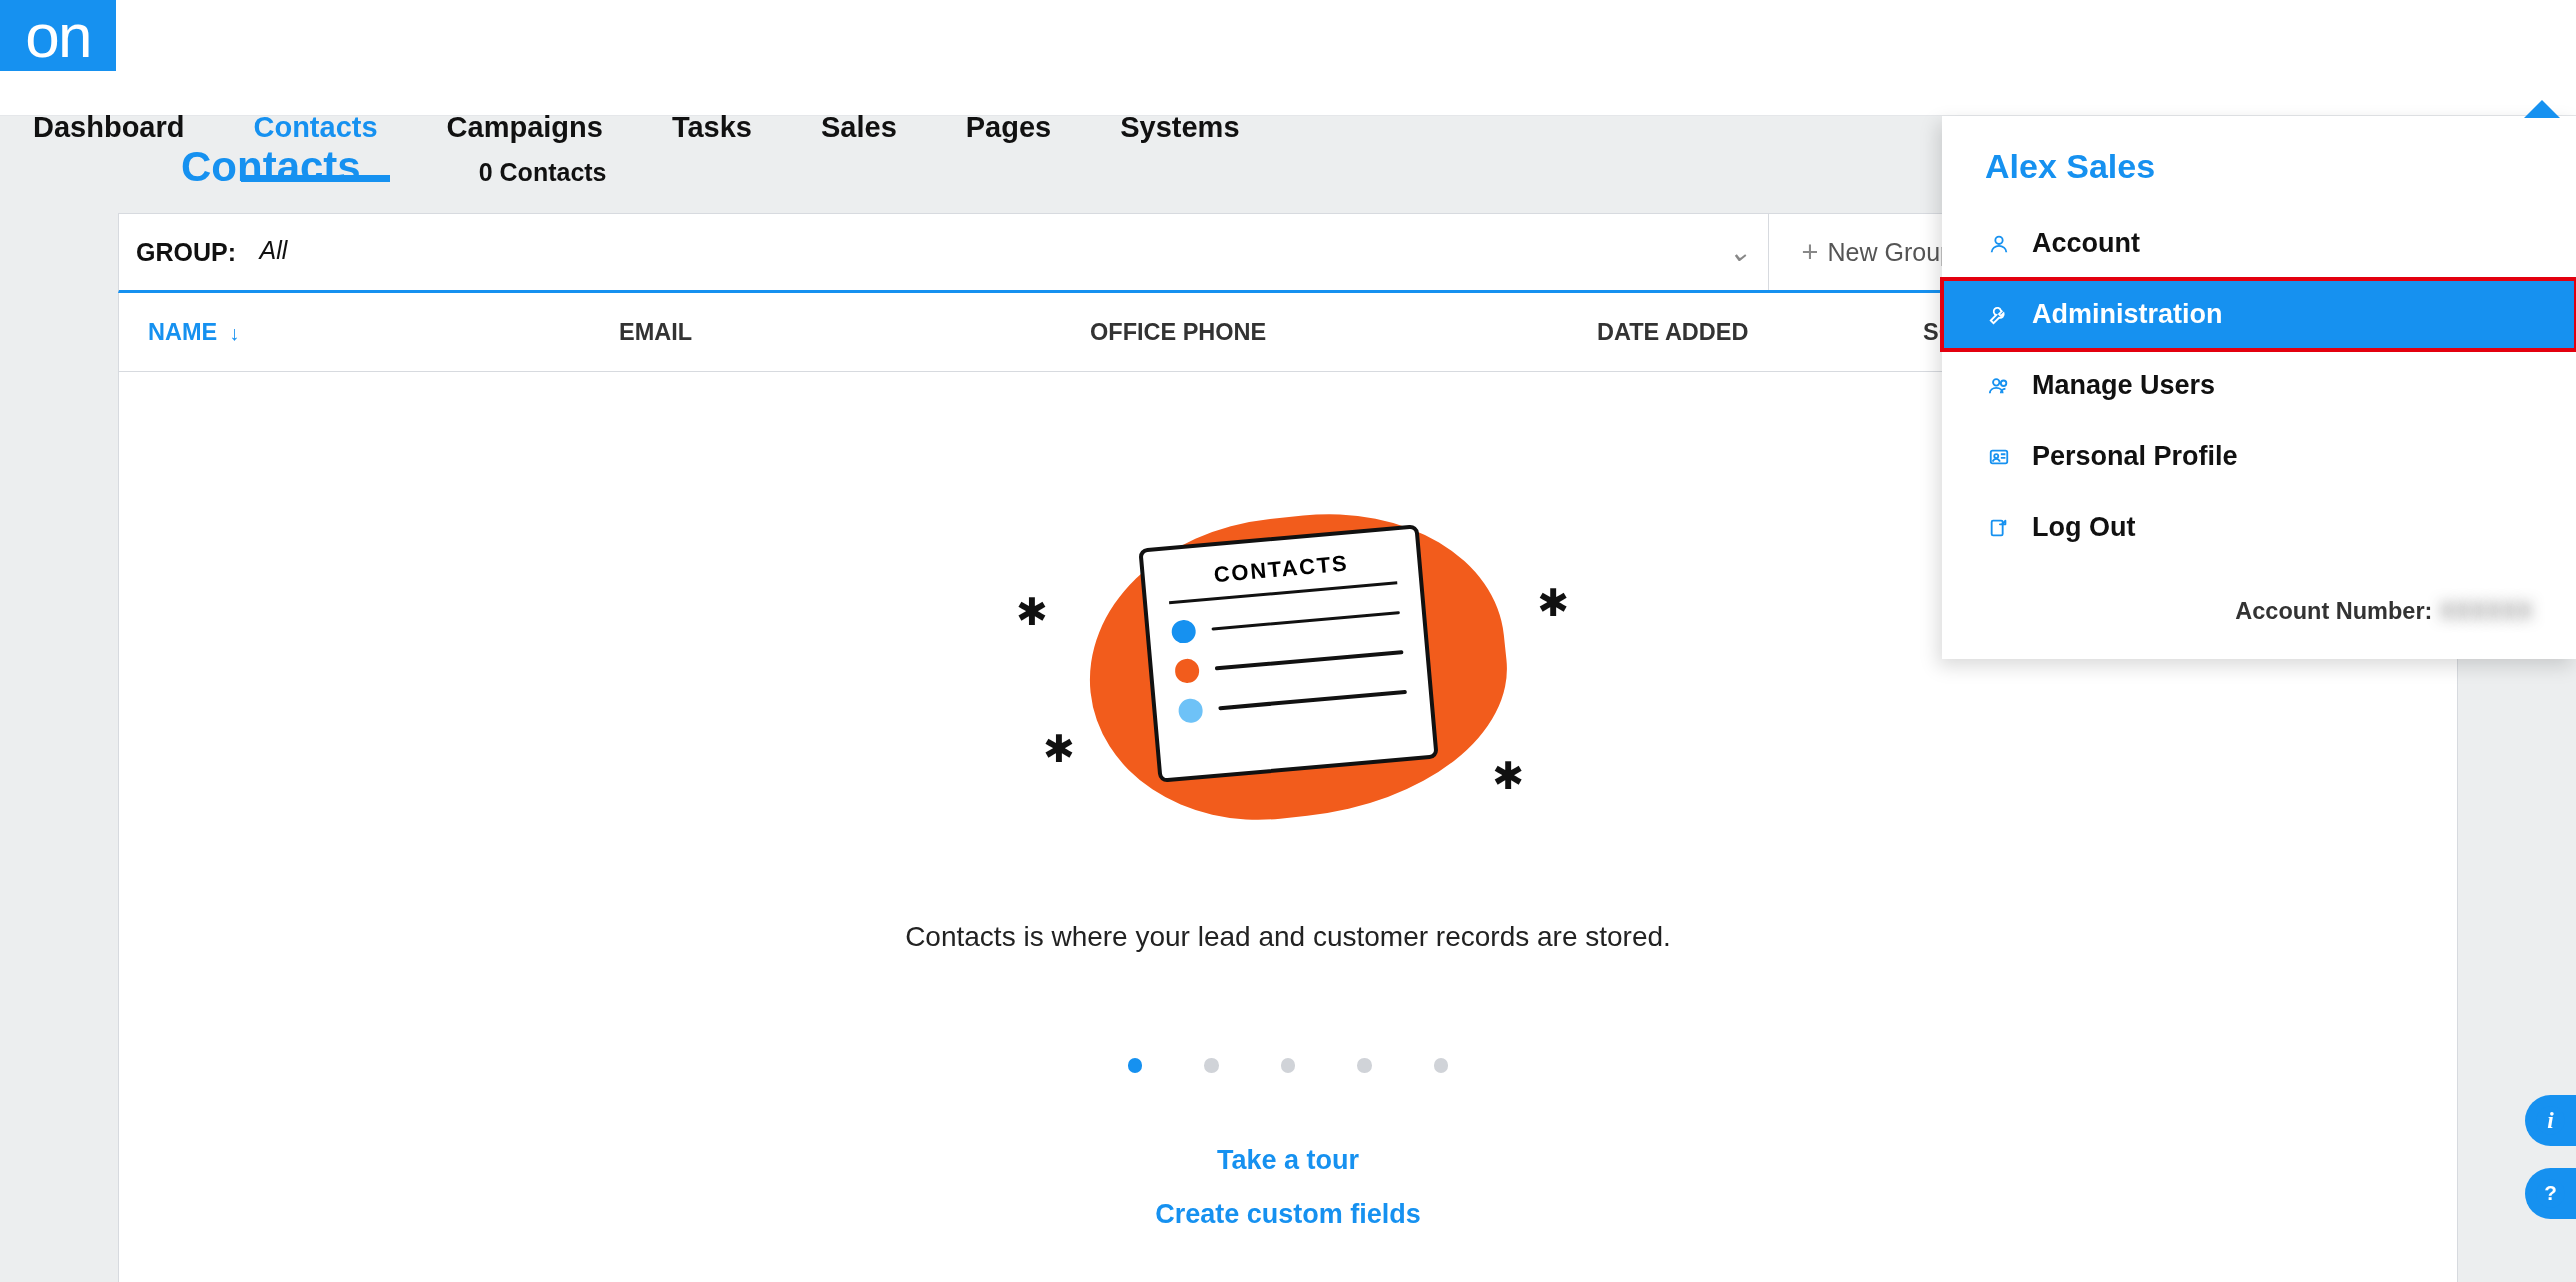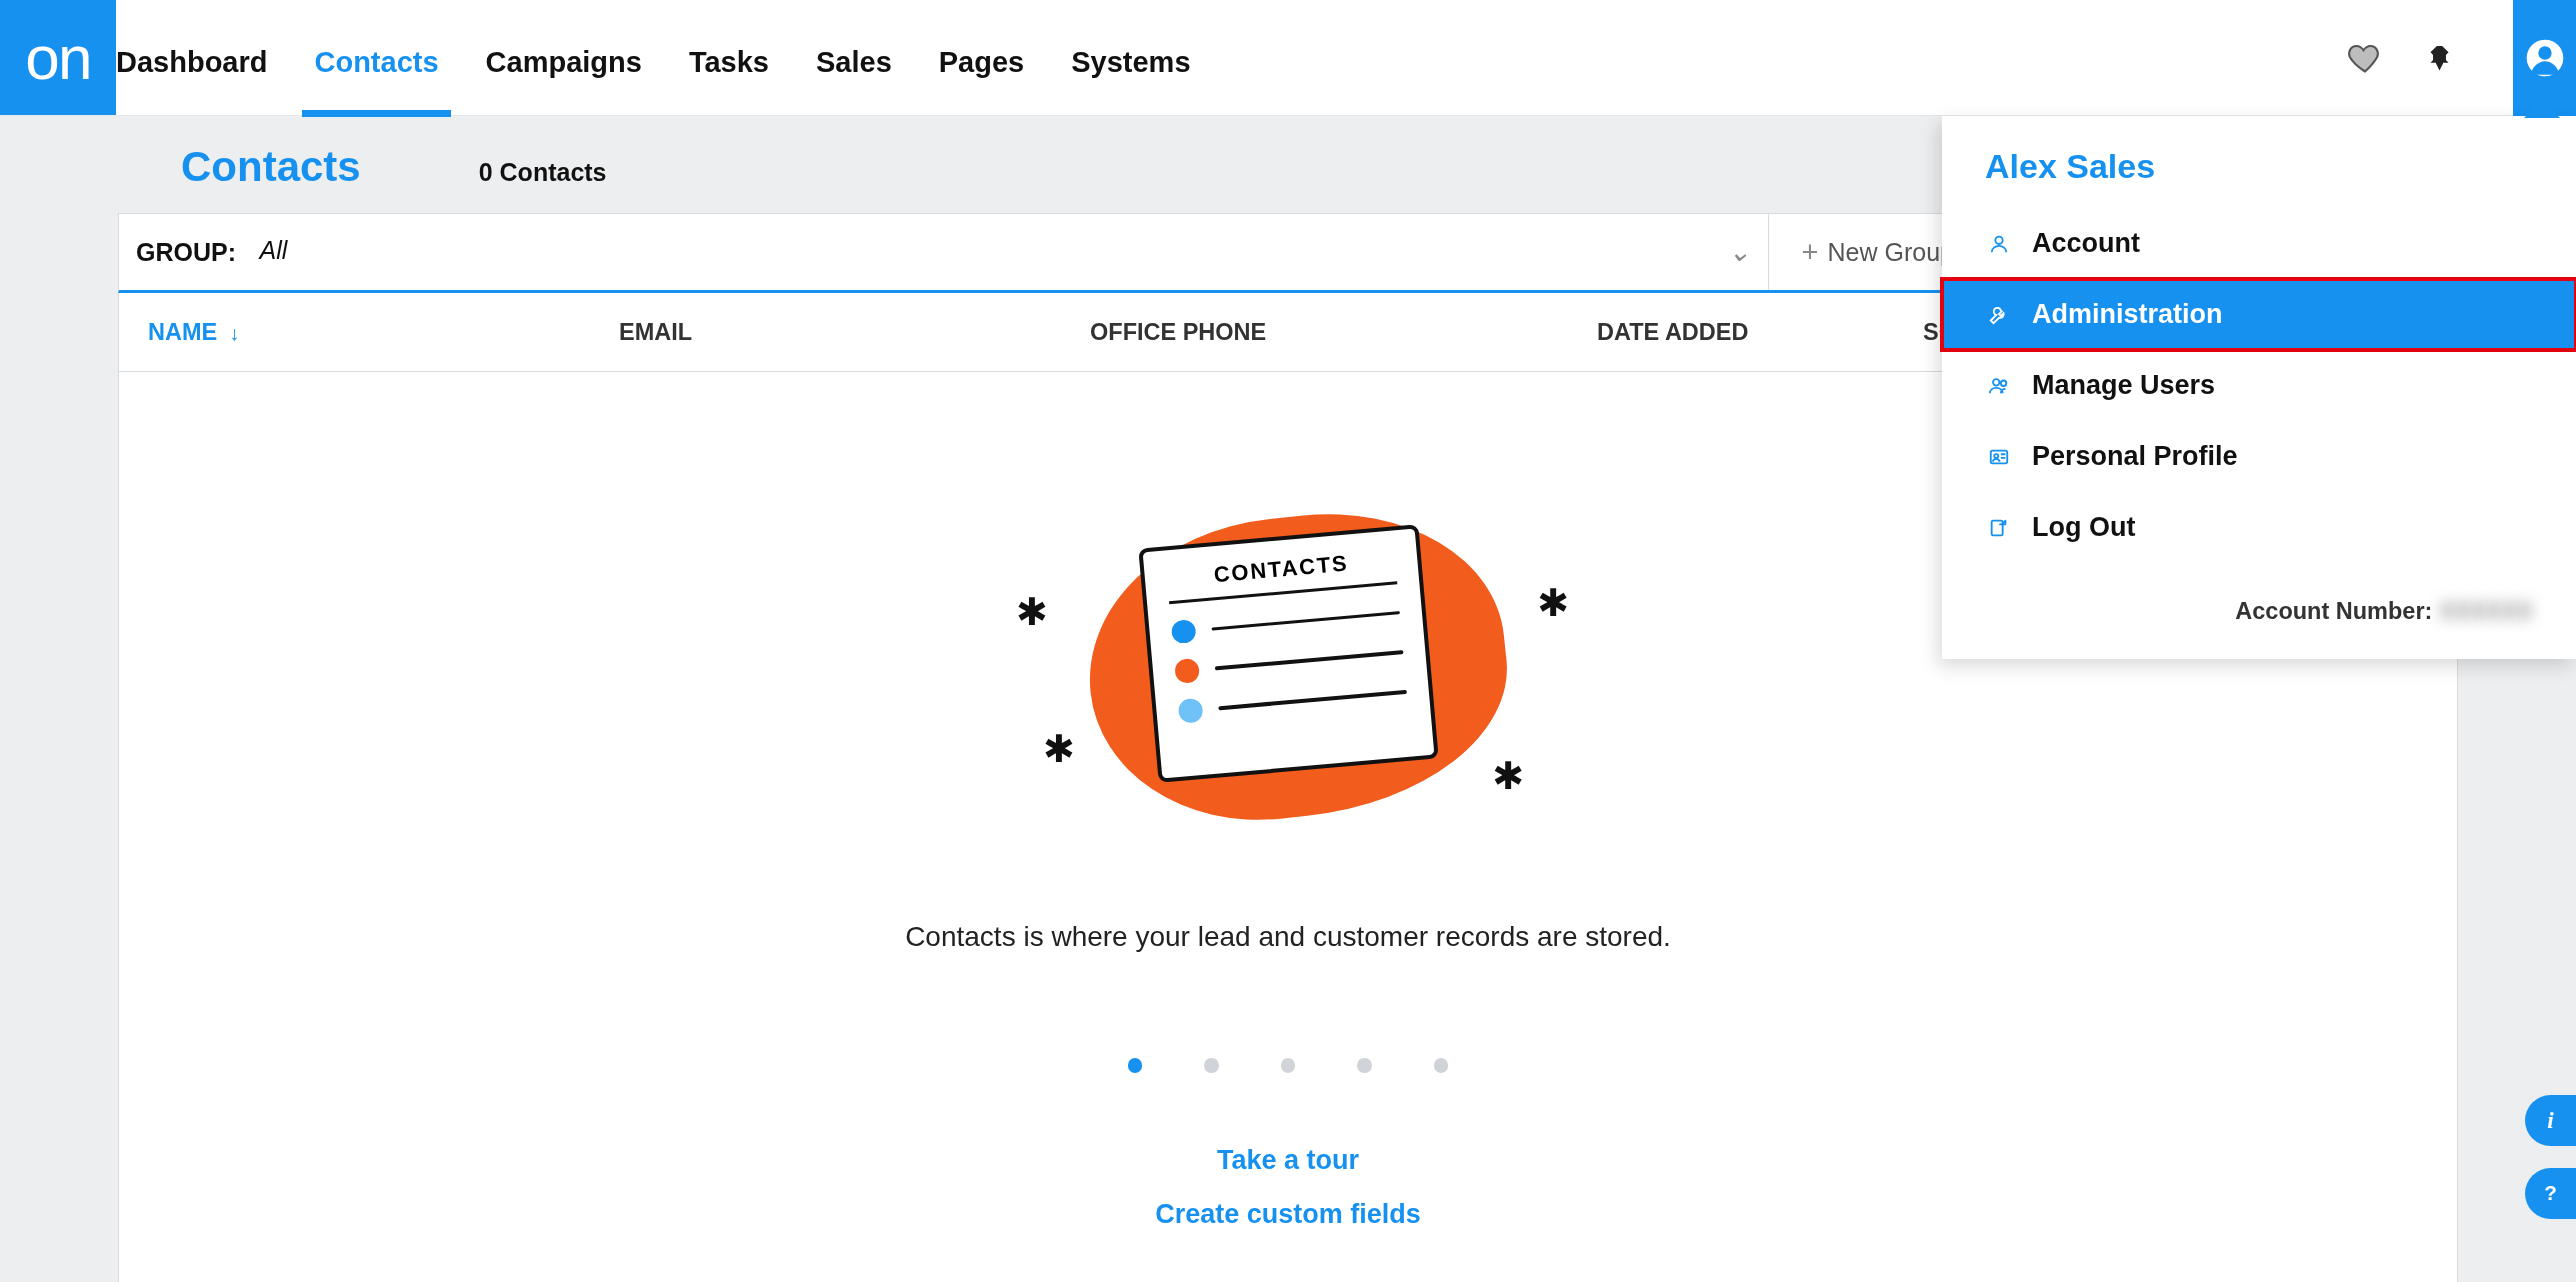--- a/index.html
+++ b/index.html
@@ -11,36 +11,38 @@
     overflow: hidden;
     transform-origin: top left;
   }
   
   .topbar {
     display: flex;
     align-items: stretch;
     background: #fff;
     height: 116px;
     border-bottom: 0.9px solid #e5e7ea;
+    flex-direction: column;
   }
   .logo-box {
     width: 116px;
     background: #1691f0;
     color: #fff;
     display: flex;
     align-items: center;
     justify-content: center;
     font-size: 62px;
     font-weight: 300;
     letter-spacing: -1.8px;
   }
   .nav-items {
     display: flex;
     align-items: flex-end;
-    gap: 47px;
+    gap: 69px;
+    padding-left: 33px;
   }
   .nav-item {
     font-size: 29px;
     font-weight: 600;
     color: #111;
     cursor: pointer;
     padding: 40px 0 36px 0;
     position: relative;
   }
   .nav-item.active {

